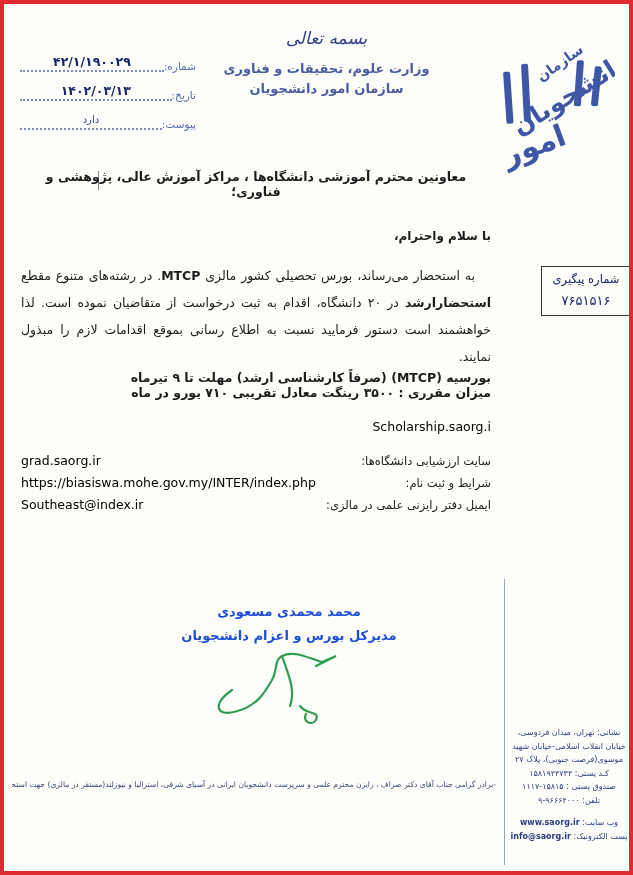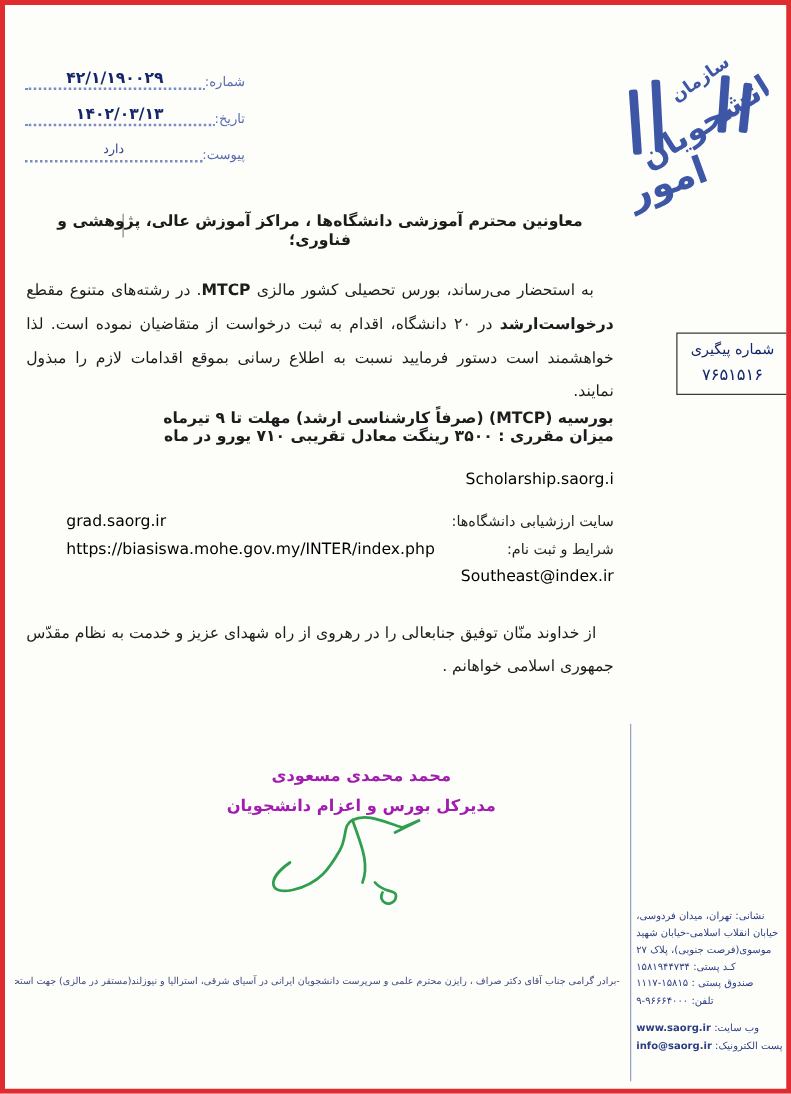--- a/index.html
+++ b/index.html
@@ -36,30 +36,30 @@
   .recipient{font-weight:bold;font-size:12.5px;text-align:center;}
   .salutation{font-weight:bold;font-size:12px;margin-top:30px;}
   .para{margin-top:19px;font-size:12.5px;line-height:27px;text-align:justify;text-indent:16px;}
   .para b{font-size:12.5px;}
   .latin{direction:ltr;unicode-bidi:embed;font-weight:bold;}
   .h-line{font-weight:bold;font-size:12.5px;}
   .links{margin-top:19px;}
   .link-row{display:flex;justify-content:space-between;align-items:center;font-size:11.5px;color:#222;}
   .link-row.first{margin-bottom:19px;}
   .link-row + .link-row{margin-top:7px;}
-  .url{direction:ltr;unicode-bidi:embed;color:#000;font-size:12.5px;margin-left:32px;}
+  .url{direction:ltr;unicode-bidi:embed;color:#000;font-size:12.5px;}
   .closing{margin-top:24px;font-size:12.5px;line-height:27px;text-align:justify;text-indent:14px;}
   
-  .sig{position:absolute;top:600px;left:150px;width:270px;text-align:center;font-weight:bold;font-size:13px;color:#a21caf;direction:rtl;margin-top:10px;}
+  .sig{position:absolute;top:600px;left:150px;width:270px;text-align:center;font-weight:bold;font-size:13px;color:#1d4ed8;direction:rtl;}
   .sig-title{margin-top:9px;}
   .sig-scribble{position:absolute;top:640px;left:200px;width:145px;height:80px;}
   
   .vline{position:absolute;left:500px;top:575px;width:1px;height:286px;background:#96a3c2;}
   .contact{
-    position:absolute;top:722px;left:505px;width:120px;direction:rtl;text-align:left;
+    position:absolute;top:722px;left:505px;width:120px;direction:rtl;text-align:center;
     font-size:8px;color:#2c3d82;line-height:13.5px;
   }
   .contact .gap{margin-top:9px;}
   .ltr-inline{direction:ltr;unicode-bidi:embed;font-weight:bold;}
   .cc{
     position:absolute;top:776px;left:8px;width:484px;direction:rtl;font-size:7.6px;
     color:#3c4678;white-space:nowrap;overflow:hidden;text-align:right;
   }
   .tick{position:absolute;left:94px;top:167px;width:1px;height:19px;background:#8a8a8a;}
 </style>
@@ -76,20 +76,25 @@
     <div class="meta-row">
       <span class="meta-label">تاریخ:</span>
       <span class="meta-value">۱۴۰۲/۰۳/۱۳</span>
     </div>
     <div class="meta-row">
       <span class="meta-label">پیوست:</span>
       <span class="meta-value small">دارد</span>
     </div>
   </div>
 
+  <div class="hdr">
+    <div class="bismillah">بسمه تعالی</div>
+    <div class="ministry">وزارت علوم، تحقیقات و فناوری</div>
+    <div class="org">سازمان امور دانشجویان</div>
+  </div>
 
   <div class="logo">
     <svg width="134" height="136" viewBox="0 0 134 136" xmlns="http://www.w3.org/2000/svg">
       <g fill="#3d57a6">
         <rect x="22" y="28" width="7" height="52" rx="2" transform="rotate(-4 22 28)"></rect>
         <rect x="40" y="20" width="7" height="58" rx="2" transform="rotate(-3 40 20)"></rect>
         <rect x="96" y="16" width="7" height="46" rx="2" transform="rotate(4 96 16)"></rect>
         <rect x="114" y="22" width="7" height="40" rx="2" transform="rotate(6 114 22)"></rect>
       </g>
       <g fill="#3d57a6" font-family="DejaVu Sans, sans-serif" font-weight="bold">
@@ -102,44 +107,45 @@
 
   <div class="tracking">
     <div class="tracking-label">شماره پیگیری</div>
     <div class="tracking-number">۷۶۵۱۵۱۶</div>
   </div>
 
   <div class="tick"></div>
 
   <div class="letter">
     <div class="recipient">معاونین محترم آموزشی دانشگاه‌ها ، مراکز آموزش عالی، پژوهشی و فناوری؛</div>
+    <div class="salutation">با سلام واحترام،</div>
 
-    <div class="para"><span>به استحضار می‌رساند، بورس تحصیلی کشور مالزی </span><span class="latin">MTCP</span><span>. در رشته‌های متنوع مقطع </span><b>درخواست‌ارشد</b><span> در ۲۰ دانشگاه، اقدام به ثبت درخواست از متقاضیان نموده است. لذا خواهشمند است دستور فرمایید نسبت به اطلاع رسانی بموقع اقدامات لازم را مبذول نمایند.</span></div>
+    <div class="para"><span>به استحضار می‌رساند، بورس تحصیلی کشور مالزی </span><span class="latin">MTCP</span><span>. در رشته‌های متنوع مقطع </span><b>استحضار‌ارشد</b><span> در ۲۰ دانشگاه، اقدام به ثبت درخواست از متقاضیان نموده است. لذا خواهشمند است دستور فرمایید نسبت به اطلاع رسانی بموقع اقدامات لازم را مبذول نمایند.</span></div>
 
     <div class="h-line">بورسیه (MTCP) (صرفاً کارشناسی ارشد) مهلت تا ۹ تیرماه</div>
     <div class="h-line">میزان مقرری :  ۳۵۰۰ رینگت معادل تقریبی ۷۱۰ یورو در ماه</div>
 
     <div class="links">
       <div class="link-row first">
         <span class="url">Scholarship.saorg.i</span>
       </div>
       <div class="link-row">
         <span>سایت ارزشیابی دانشگاه‌ها:</span>
         <span class="url">grad.saorg.ir</span>
       </div>
       <div class="link-row">
         <span>شرایط و ثبت نام:</span>
         <span class="url">https://biasiswa.mohe.gov.my/INTER/index.php</span>
       </div>
       <div class="link-row">
+        <span>ایمیل دفتر رایزنی علمی در مالزی:</span>
         <span class="url">Southeast@index.ir</span>
       </div>
     </div>
 
-    <div class="closing">از خداوند منّان توفیق جنابعالی را در رهروی از راه شهدای عزیز و خدمت به نظام مقدّس جمهوری اسلامی خواهانم .</div>
   </div>
 
   <div class="sig">
     <div>محمد محمدی مسعودی</div>
     <div class="sig-title">مدیرکل بورس و اعزام دانشجویان</div>
   </div>
   <div class="sig-scribble">
     <svg width="145" height="80" viewBox="0 0 145 80" xmlns="http://www.w3.org/2000/svg">
       <g fill="none" stroke="#2f9e4f" stroke-width="2.2" stroke-linecap="round">
         <path d="M28,46 C8,60 12,72 30,68 C52,63 60,50 68,36 C74,25 70,16 78,12 C90,6 104,14 118,18 L132,12 L112,22"></path>

